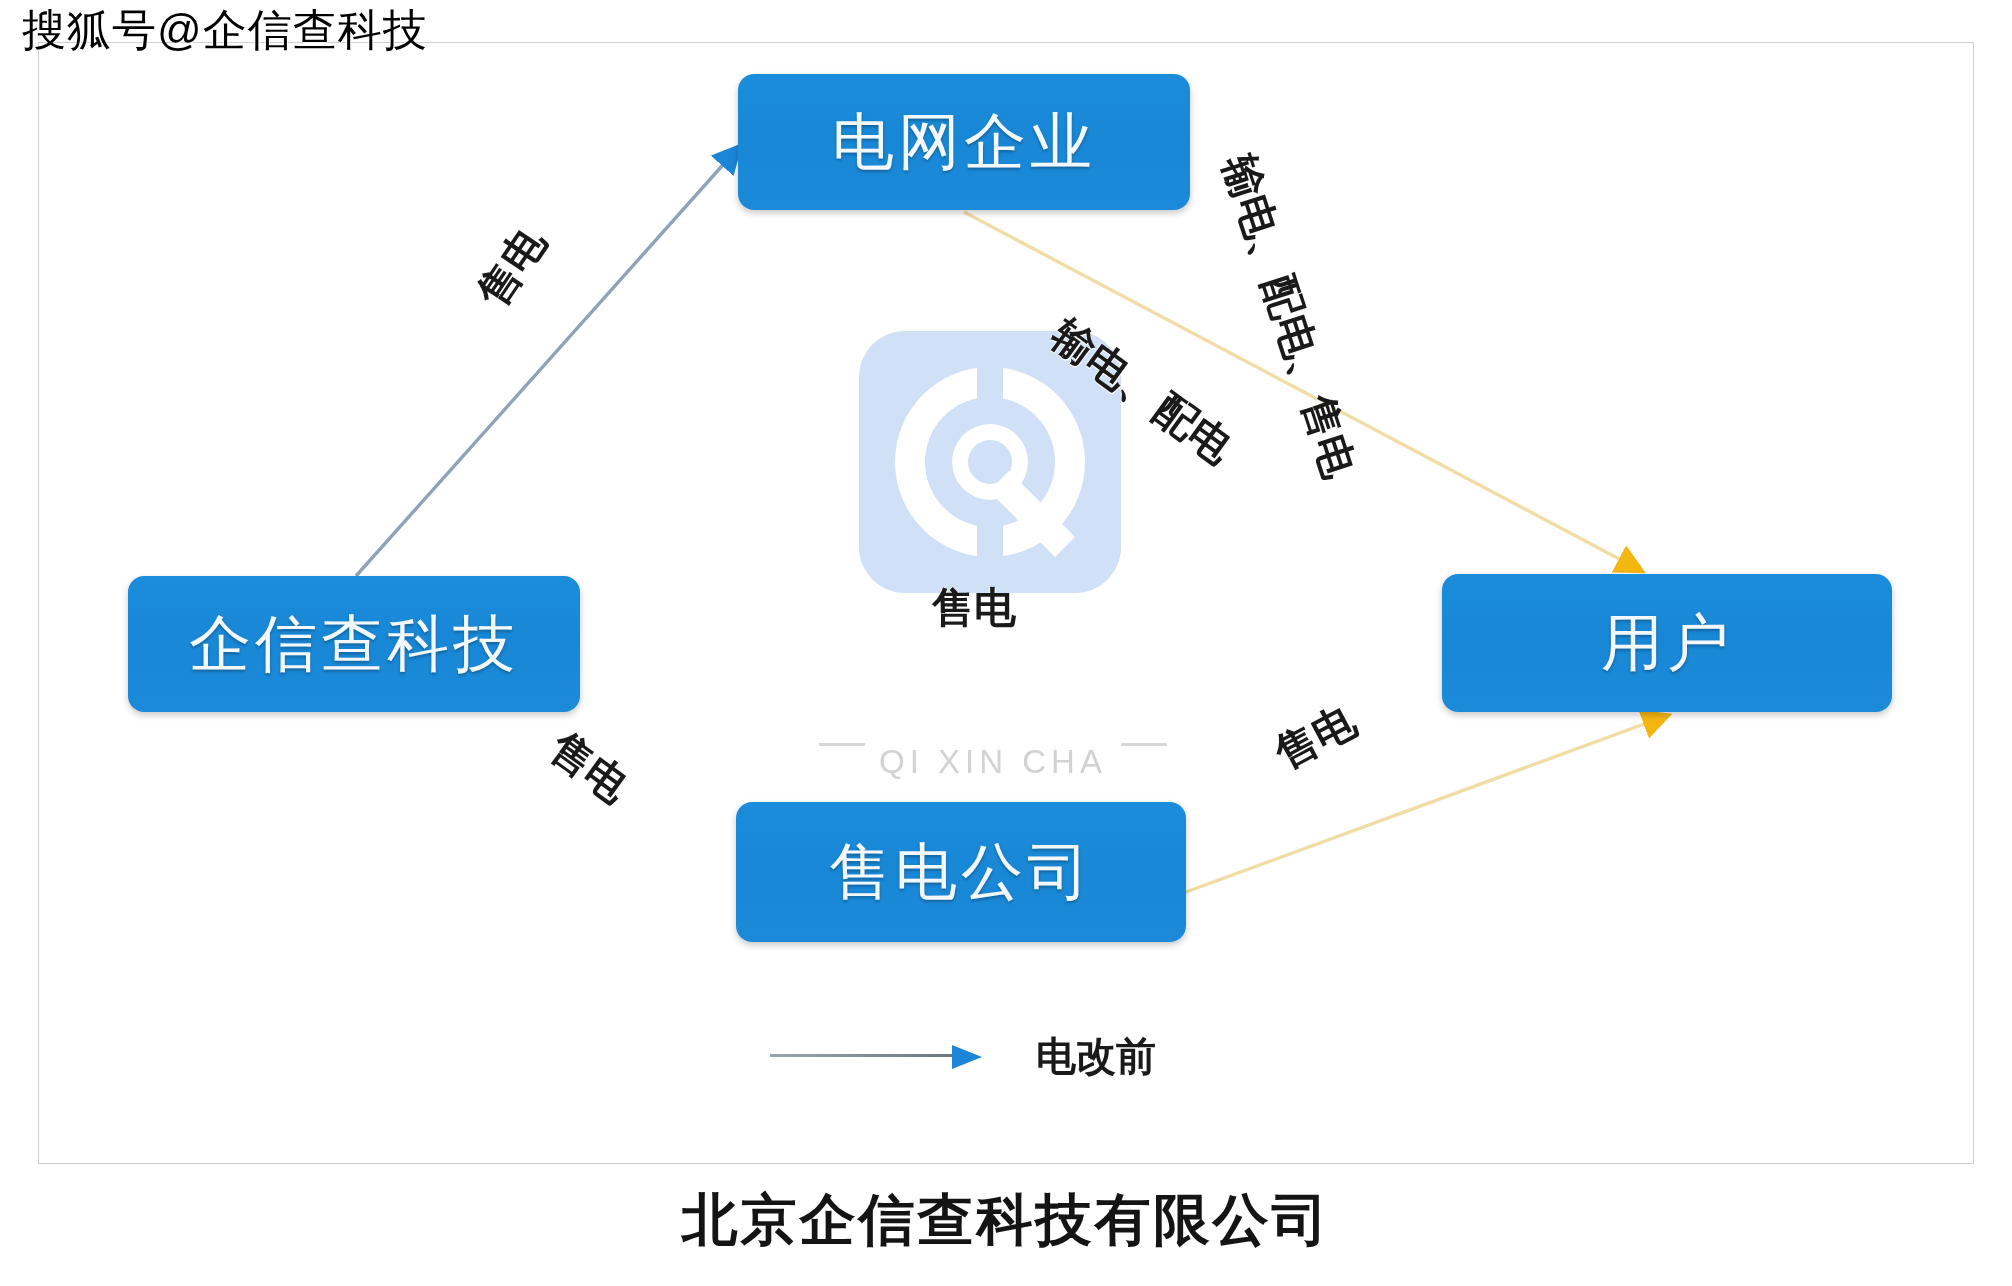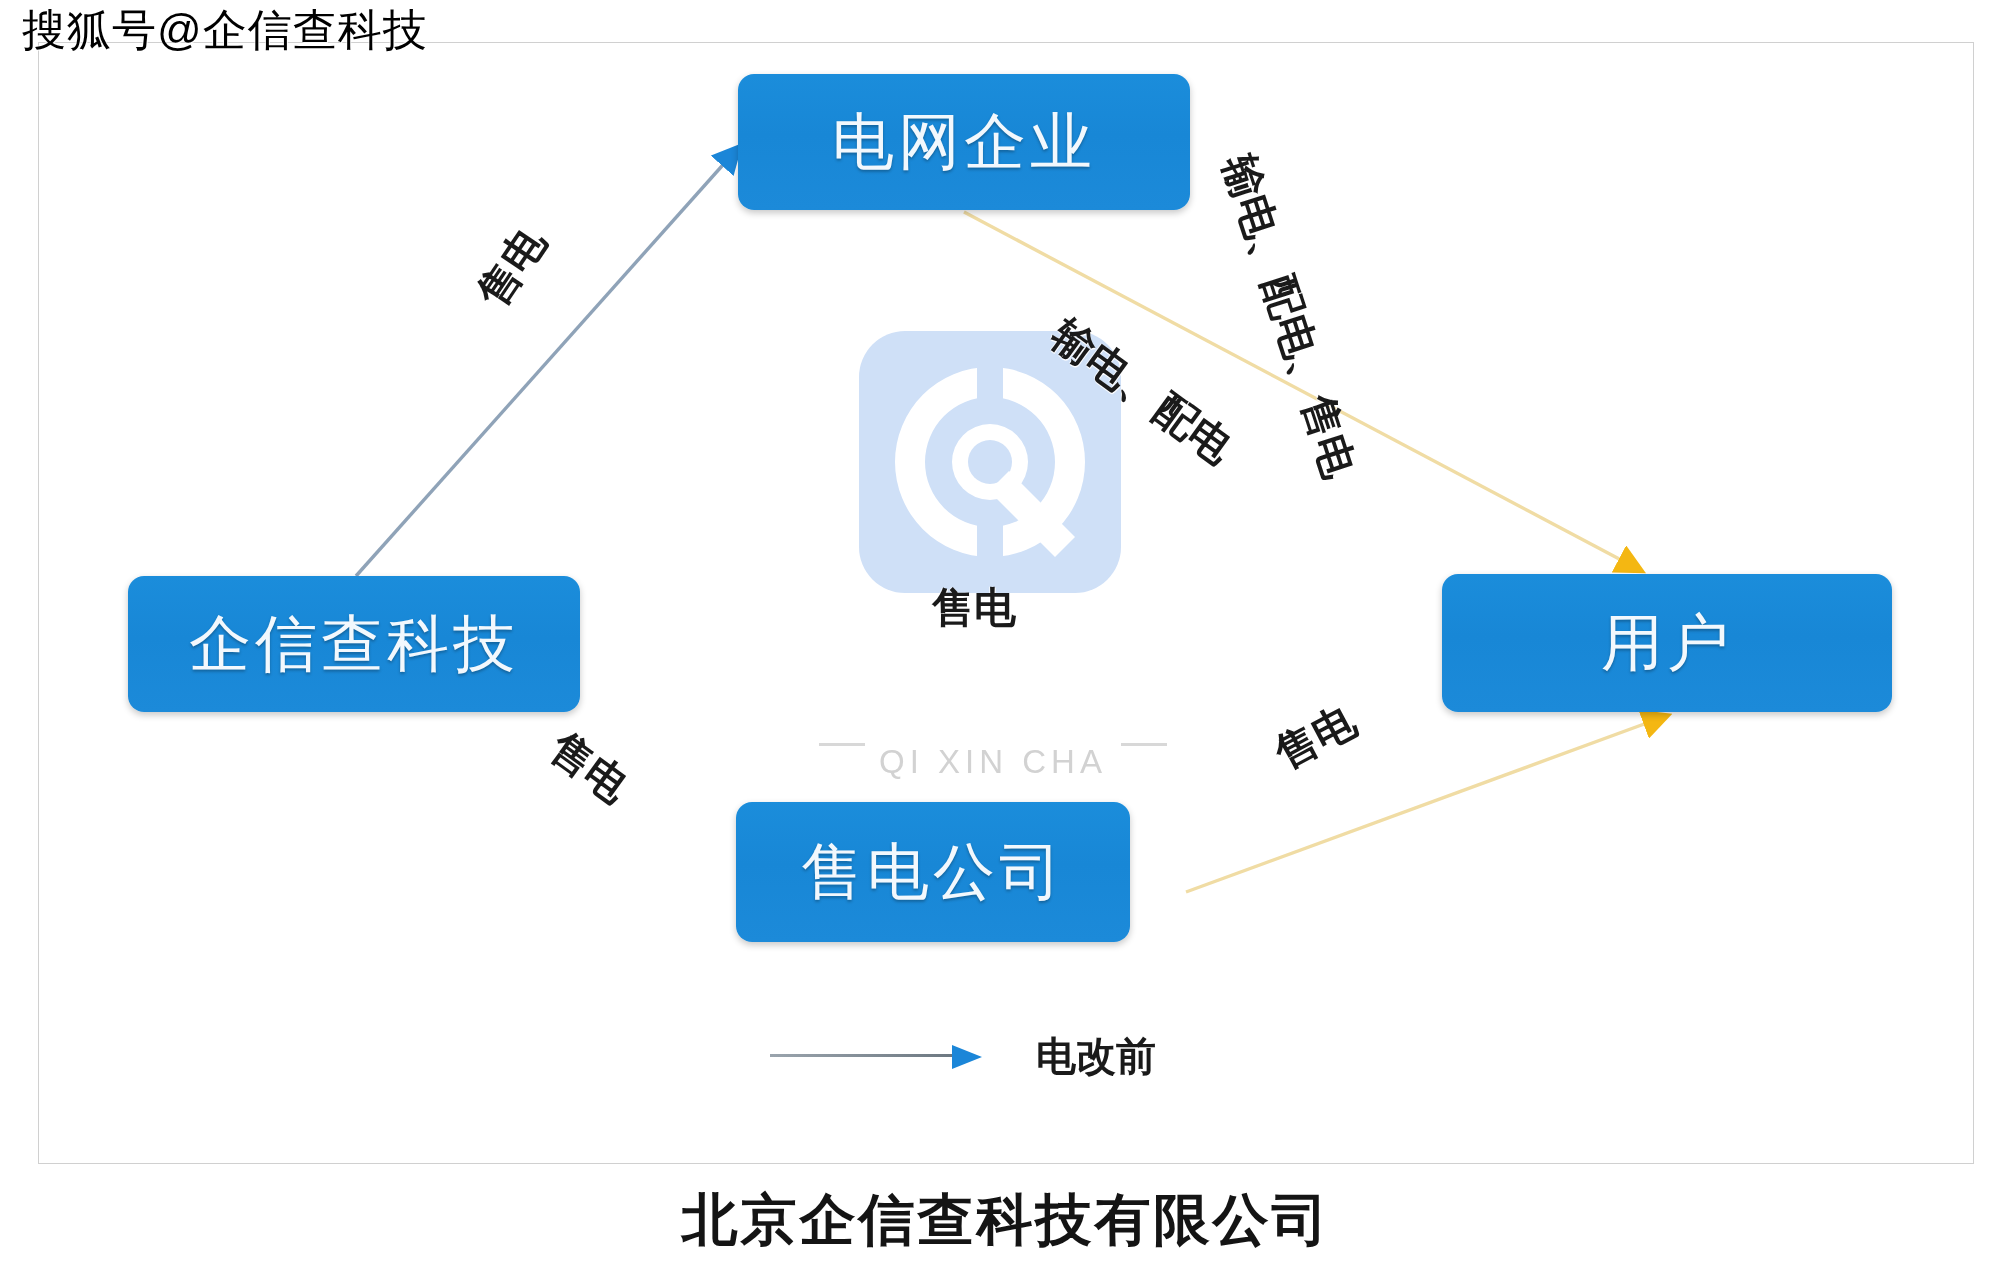--- a/index.html
+++ b/index.html
@@ -123,21 +123,21 @@
     color: #f2f8fd;
     font-size: 62px;
     line-height: 1;
     letter-spacing: 4px;
     white-space: nowrap;
     text-shadow: 0 2px 3px rgba(0,0,0,0.28);
   }
   #node-grid       { left: 738px;  top: 74px;  width: 452px; height: 136px; }
   #node-generation { left: 128px;  top: 576px; width: 452px; height: 136px; }
   #node-user       { left: 1442px; top: 574px; width: 450px; height: 138px; }
-  #node-retailer   { left: 736px;  top: 802px; width: 394px; height: 140px; }
+  #node-retailer   { left: 736px;  top: 802px; width: 450px; height: 140px; }
 
   
   .edge-label {
     position: absolute;
     z-index: 20;
     font-size: 42px;
     line-height: 1.05;
     color: #1a1a1a;
     white-space: nowrap;
     font-weight: 600;

